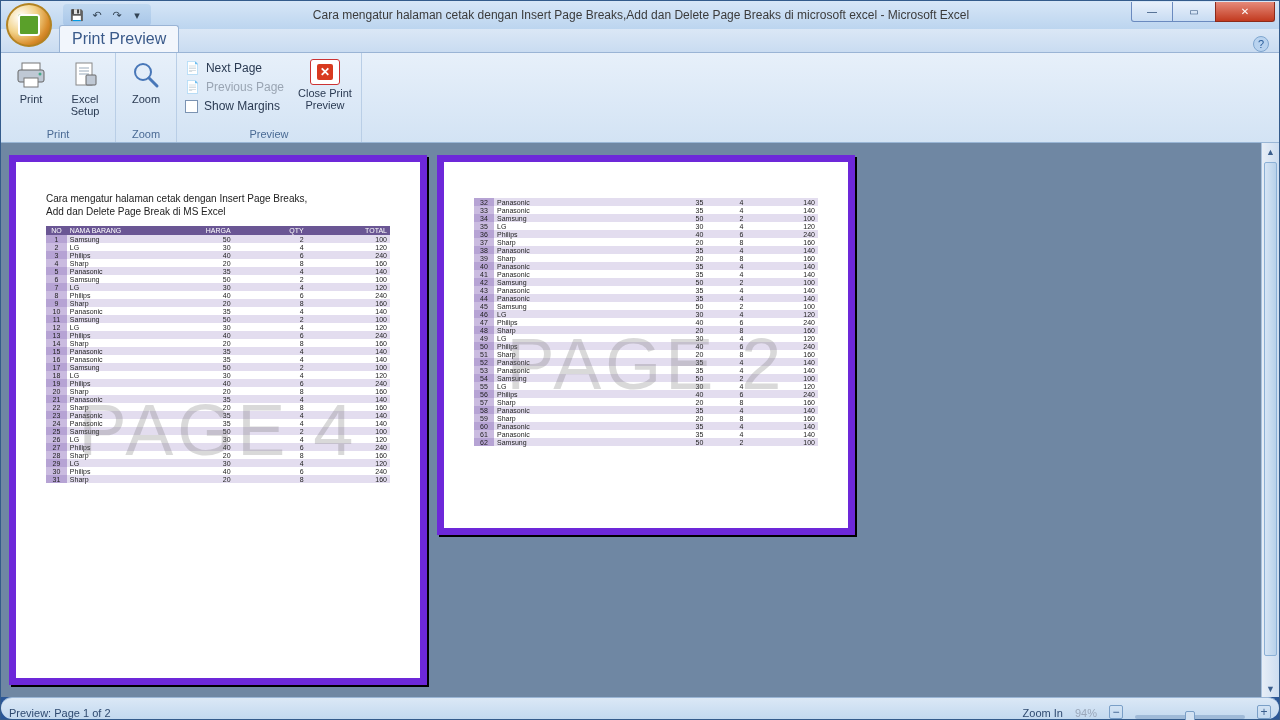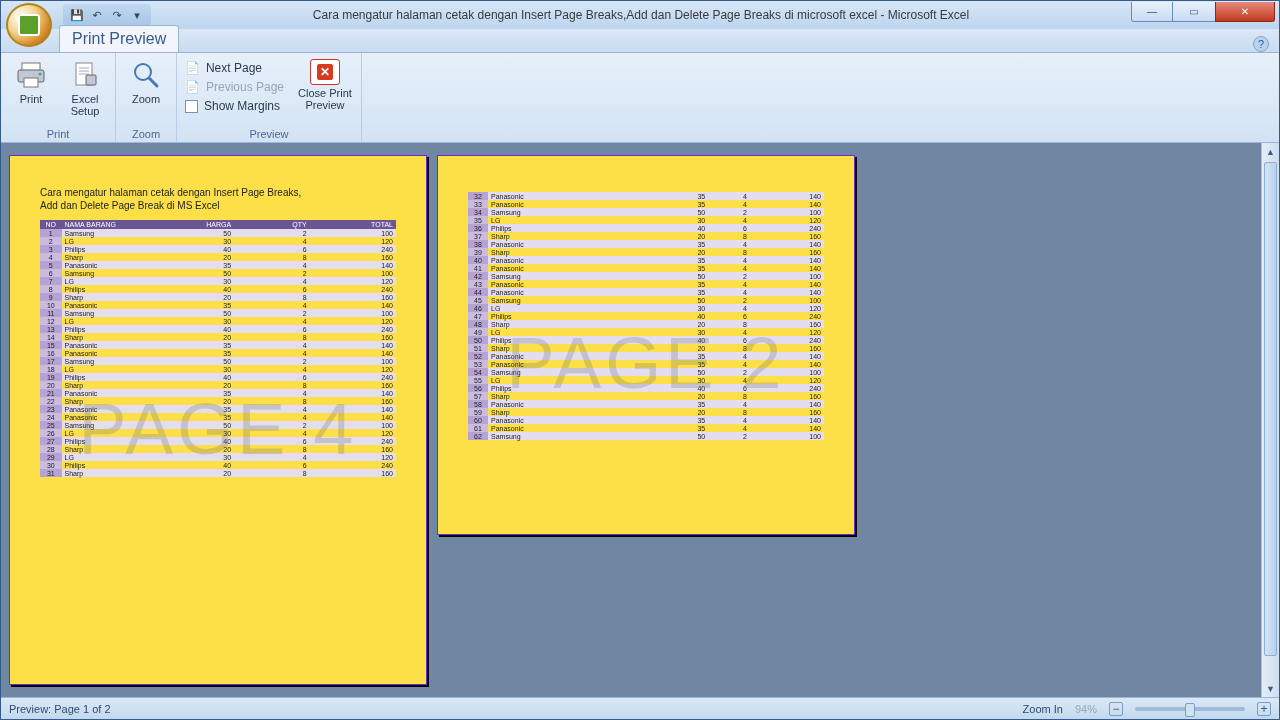--- a/index.html
+++ b/index.html
@@ -31,30 +31,30 @@
   .big-btn { width:52px; display:flex; flex-direction:column; align-items:center; justify-content:flex-start; padding-top:4px; gap:2px; cursor:default; text-align:center; font-size:11px; color:#2a3a52; border-radius:3px;}
   .icon-lg { width:32px; height:32px; display:flex; align-items:center; justify-content:center; }
   .small-btn { display:flex; align-items:center; gap:6px; padding:2px 4px; font-size:12px; color:#2a3a52; border-radius:2px; cursor:default; width:110px;}
   .small-btn.disabled { color:#9aa5b3;}
   .chk { width:13px; height:13px; border:1px solid #7b93b2; background:#fff; display:inline-block;}
   .close-icon { width:30px; height:26px; background:#fff; border:1px solid #c33; border-radius:3px; display:flex; align-items:center; justify-content:center; position:relative;}
   .close-icon div { width:16px; height:16px; background:#d83a1f; border-radius:2px; color:#fff; font-size:12px; font-weight:bold; display:flex; align-items:center; justify-content:center;}
   
   .workspace { flex:1; background:#5b7290; position:relative; display:flex; }
   .canvas { flex:1; background:#6f87a3; overflow:auto; padding:12px 8px; display:flex; gap:10px; }
-  .page { background:#fde047; border:1px solid #6d28d9; box-shadow:2px 2px 0 #000; position:relative; flex-shrink:0;}
+  .page { background:#ffffff; border:7px solid #6d28d9; box-shadow:2px 2px 0 #000; position:relative; flex-shrink:0;}
   .page.p1 { width:418px; height:530px; }
   .page.p2 { width:418px; height:380px; }
   .watermark { position:absolute; left:0; right:0; top:44%; text-align:center; font-size:72px; font-weight:300; color:rgba(120,120,120,.28); letter-spacing:4px; font-family:Arial; pointer-events:none;}
   .scroll-v { width:18px; background:linear-gradient(90deg,#e7eef7,#cdddf0); border-left:1px solid #a9c1dc; display:flex; flex-direction:column;}
   .scroll-btn { height:17px; display:flex; align-items:center; justify-content:center; font-size:9px; color:#3a5e8d; }
   .scroll-track { flex:1; position:relative;}
   .scroll-thumb { position:absolute; left:2px; right:2px; top:2px; height:95%; background:linear-gradient(90deg,#d6e5f5,#b8d1ea); border:1px solid #8bb0d6; border-radius:2px;}
   
-  .statusbar { height:22px; background:linear-gradient(#dbe8f6,#c3d9ef); border-top:1px solid #9ab6d6; display:flex; align-items:center; font-size:11px; color:#2f4a70; padding:0 8px; gap:12px;}
+  .statusbar { height:22px; background:linear-gradient(#dbe8f6,#c3d9ef); border-top:1px solid #9ab6d6; display:flex; align-items:flex-end; font-size:11px; color:#2f4a70; padding:0 8px; gap:12px;border-radius:11px;}
   .statusbar .spacer { flex:1;}
   .zoom-slider { width:110px; height:4px; background:#9fbad8; position:relative; border-radius:2px;}
   .zoom-slider::before { content:""; position:absolute; left:50%; top:-4px; width:8px; height:12px; background:#d3e2f2; border:1px solid #7a9fc7; border-radius:2px; transform:translateX(-50%);}
   .sq { width:14px; height:14px; border:1px solid #7a9fc7; border-radius:2px; display:flex; align-items:center; justify-content:center; font-size:12px; color:#3a5e8d;}
   
   .doc-title { font-size:10px; color:#222; padding:30px 30px 2px 30px; line-height:1.3;}
   .tbl { margin:6px 30px 0 30px; font-size:7px; border-collapse:collapse; width:calc(100% - 60px);}
   .tbl th { background:#6a5694; color:#fff; font-weight:normal; padding:1px 3px; text-align:left;}
   .tbl th.r, .tbl td.r { text-align:right;}
   .tbl th.c, .tbl td.c { text-align:center;}

